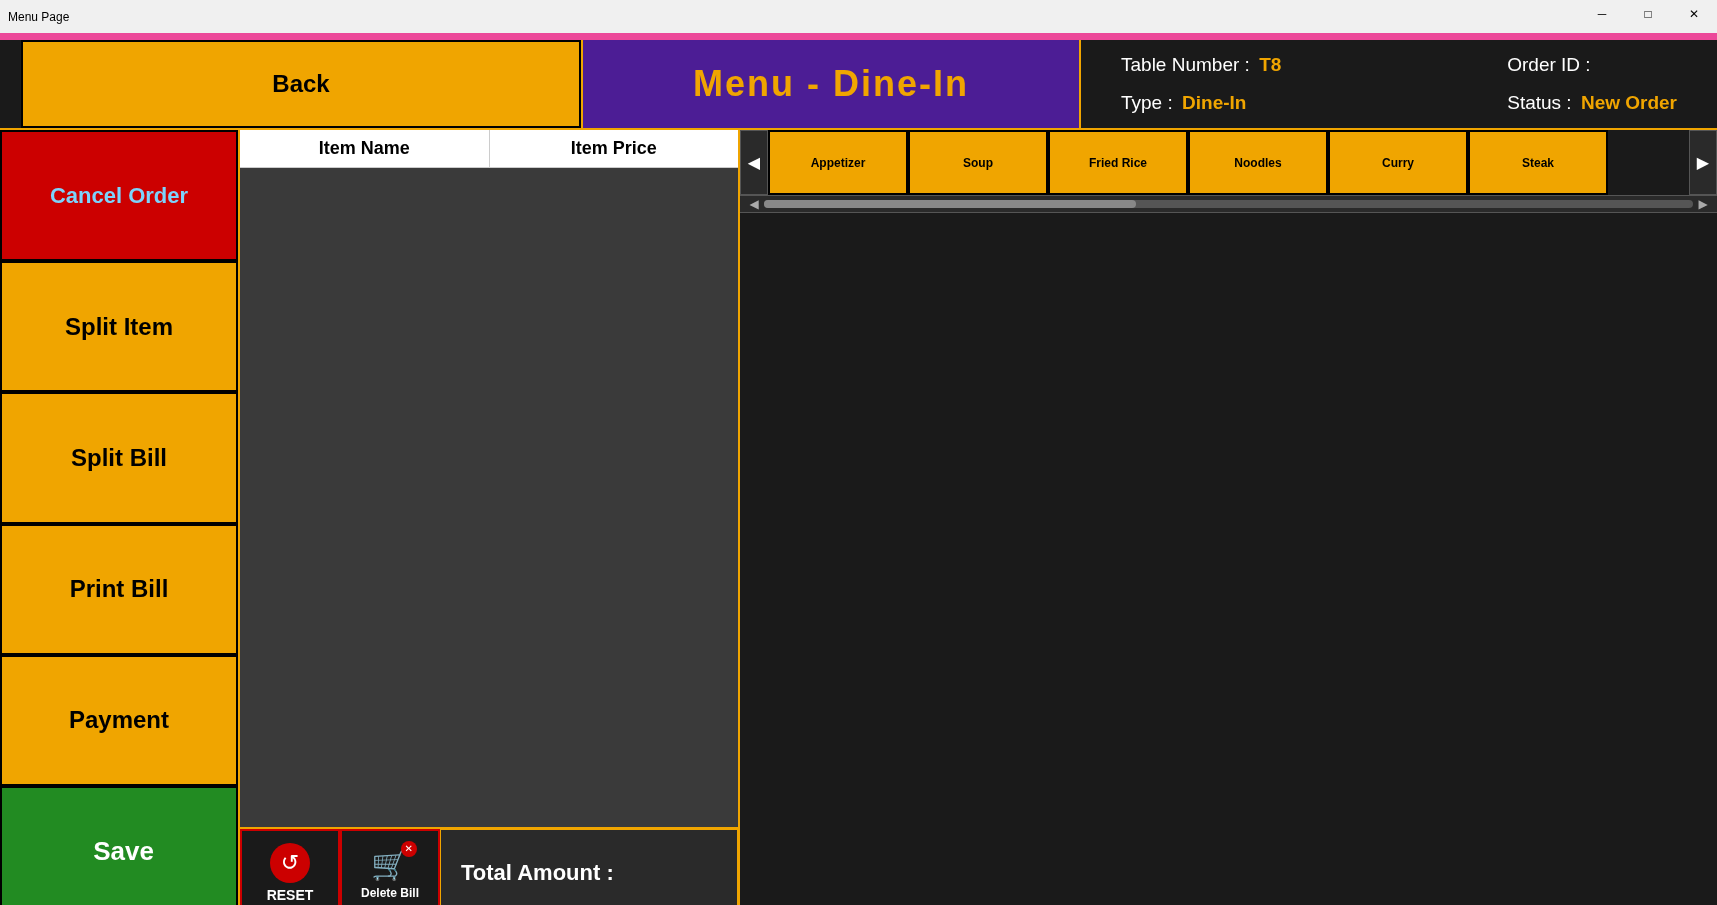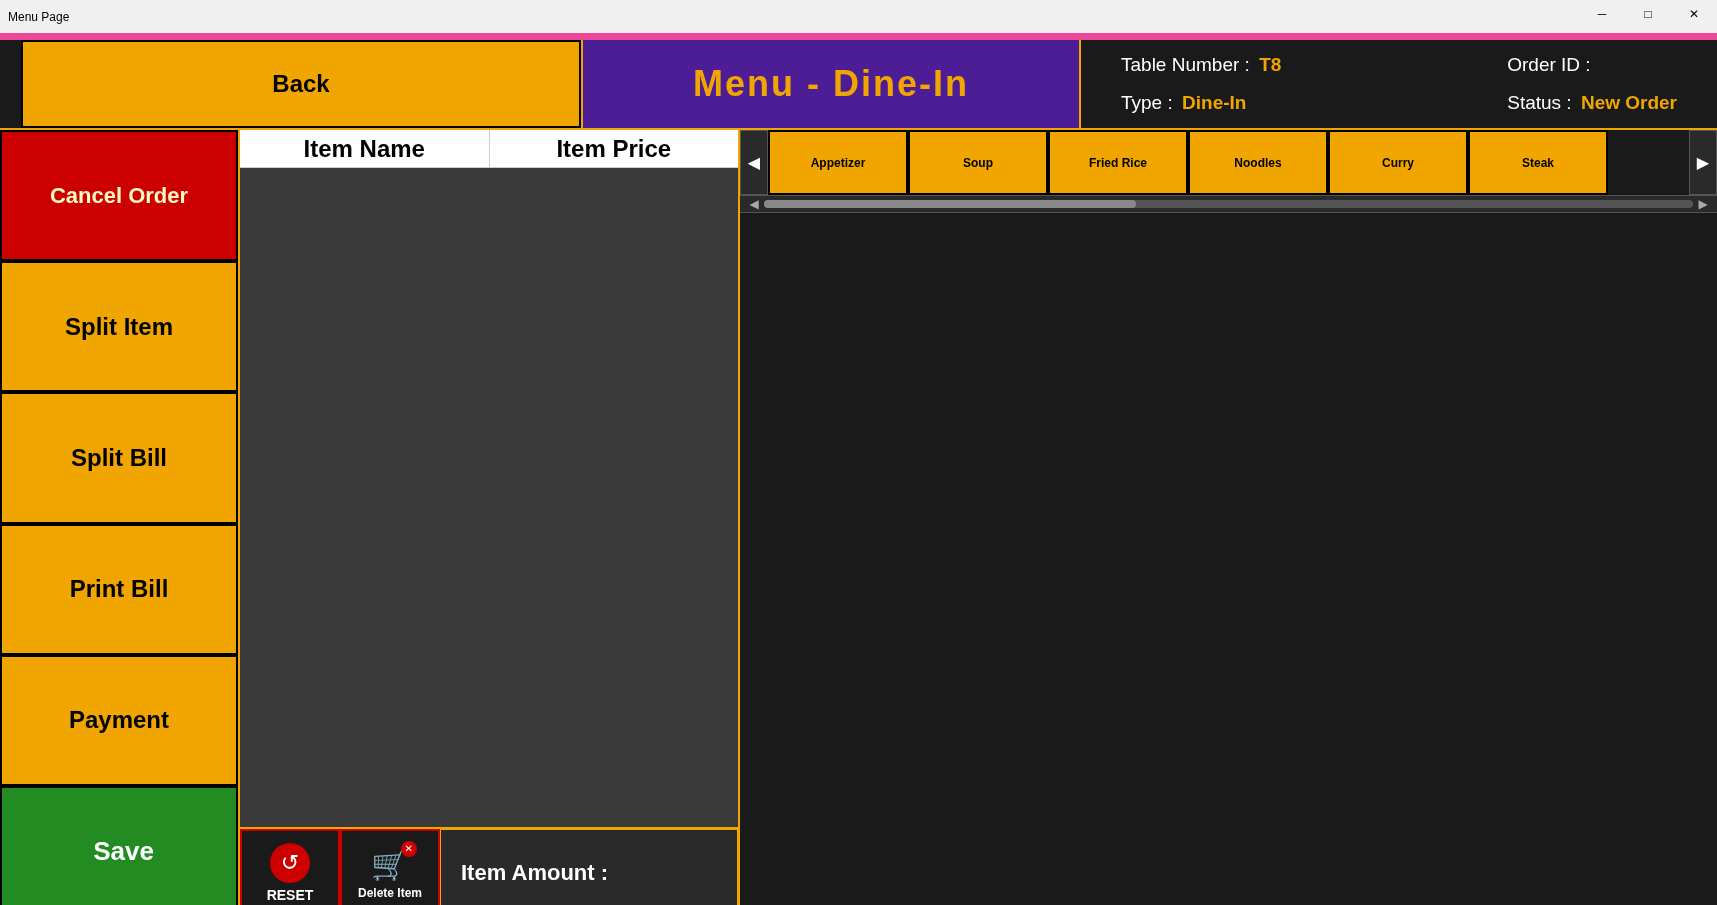--- a/index.html
+++ b/index.html
@@ -161,21 +161,21 @@
       background: #fff;
       display: flex;
       height: 38px;
       border-bottom: 1px solid #ccc;
     }
     .table-header-cell {
       flex: 1;
       display: flex;
       align-items: center;
       justify-content: center;
-      font-size: 24px;
+      font-size: 18px;
       font-weight: bold;
       color: #000;
       border-right: 1px solid #ccc;
       text-align: center;
     }
     .table-header-cell:last-child { border-right: none; }
 
     .table-body {
       flex: 1;
       background: #3a3a3a;
@@ -409,21 +409,21 @@
           <span class="order-info-value">New Order</span>
         </div>
       </div>
     </div>
   </div>
 
   <div class="content-row">
 
     <div class="left-sidebar">
 
-      <button class="sidebar-btn red" style="flex:1.5; font-size:22px; background:#cc0000; color:#fef9c3;">Cancel Order</button>
+      <button class="sidebar-btn red" style="flex:1.5; font-size:22px; background:#cc0000; color:#7dd3fc;">Cancel Order</button>
       <button class="sidebar-btn orange" style="flex:1.5;">Split Item</button>
       <button class="sidebar-btn orange" style="flex:1.5;">Split Bill</button>
       <button class="sidebar-btn orange" style="flex:1.5;">Print Bill</button>
       <button class="sidebar-btn orange" style="flex:1.5;">Payment</button>
       <button class="sidebar-btn green" style="flex:1.5; font-size:26px; color:#fff;padding-left:9px;">Save</button>
     </div>
 
     <div class="order-table-area">
       <div class="table-header">
         <div class="table-header-cell">Item Name</div>
@@ -435,24 +435,24 @@
       <div class="order-bottom">
         <button class="reset-btn">
           <div class="reset-icon">↺</div>
           <span class="reset-label">RESET</span>
         </button>
         <button class="delete-btn">
           <div style="position:relative; display:inline-block;">
             <span class="delete-icon">🛒</span>
             <span class="delete-badge">✕</span>
           </div>
-          <span class="delete-label">Delete Item</span>
+          <span class="delete-label">Delete Bill</span>
         </button>
         <div class="total-area">
-          <span>Item Amount :</span>
+          <span>Total Amount :</span>
           <span style="margin-left:8px;"></span>
         </div>
       </div>
     </div>
 
     <div class="menu-panel">
 
       <div class="category-tabs">
         <div class="scroll-arrow">◀</div>
         <div class="tabs-container" id="tabs-container">

